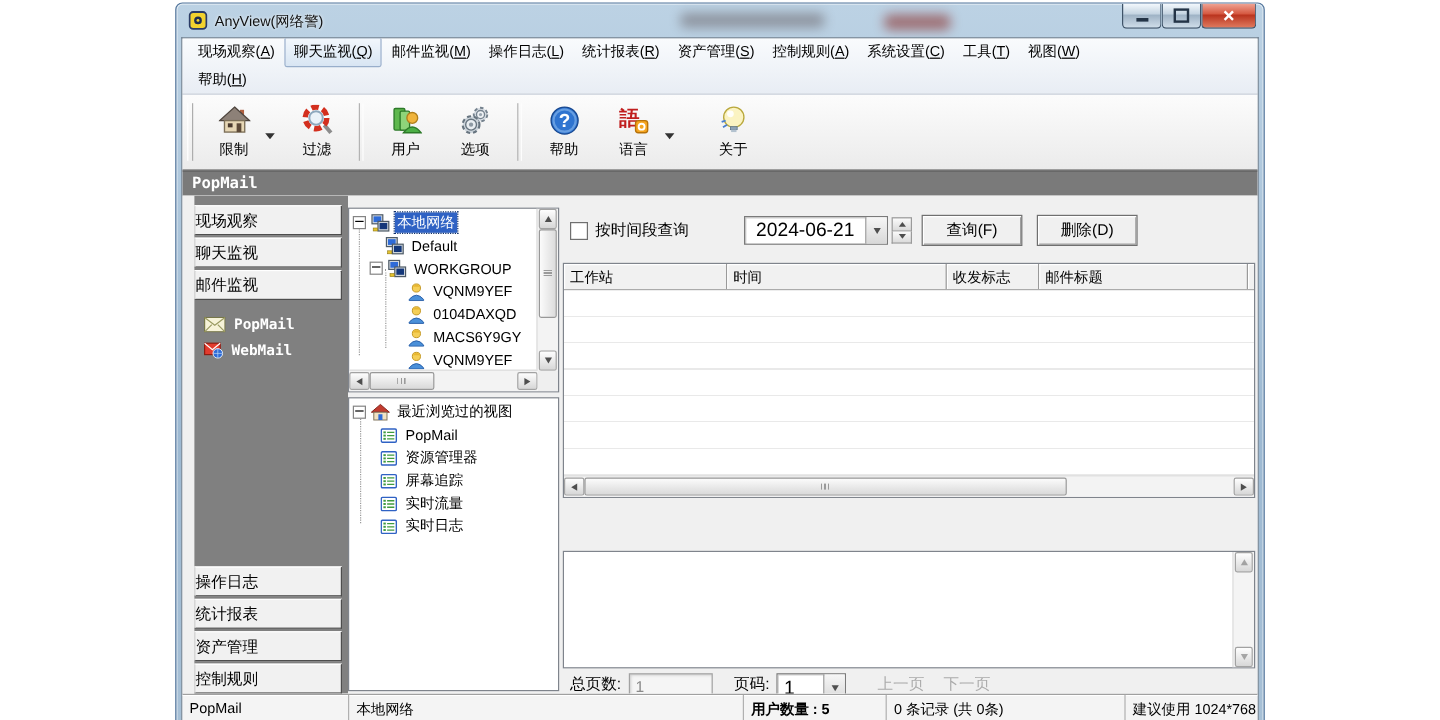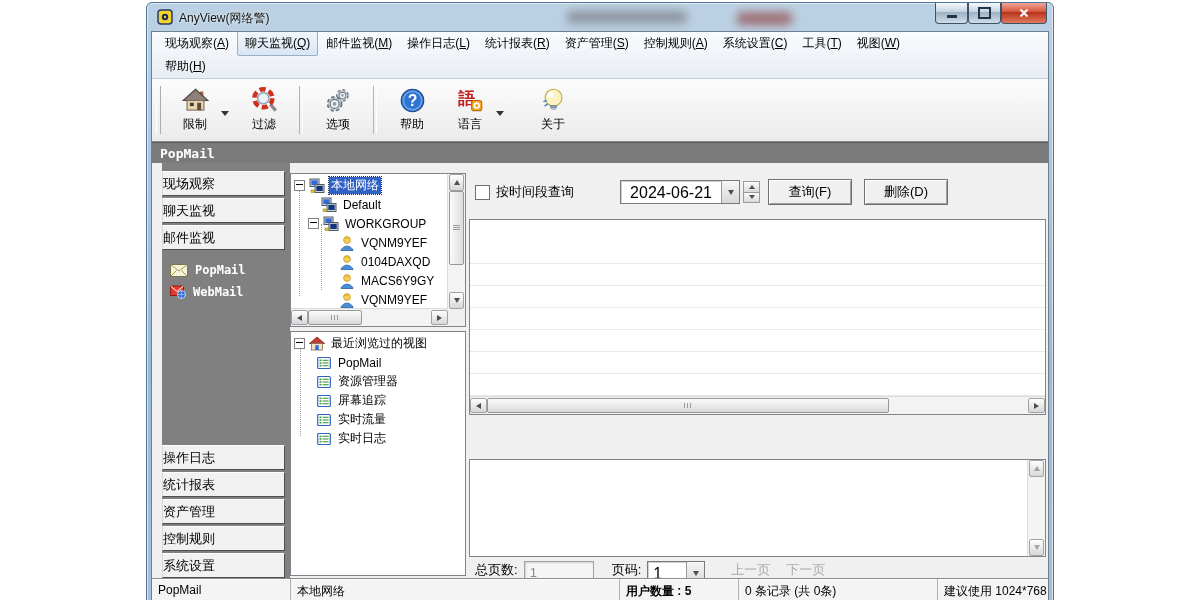--- a/index.html
+++ b/index.html
@@ -319,20 +319,28 @@
             <svg class="ticon">
                 <use href="#sym-filter"></use>
               </svg>
             <span class="tlabel">过滤</span>
           </div>
         </div>
         <div class="tsep"></div>
         <div class="tbtn">
           <div class="tcol">
             <svg class="ticon">
+                <use href="#sym-users"></use>
+              </svg>
+            <span class="tlabel">用户</span>
+          </div>
+        </div>
+        <div class="tbtn">
+          <div class="tcol">
+            <svg class="ticon">
                 <use href="#sym-gears"></use>
               </svg>
             <span class="tlabel">选项</span>
           </div>
         </div>
         <div class="tsep"></div>
         <div class="tbtn">
           <div class="tcol">
             <svg class="ticon">
                 <use href="#sym-help"></use>
@@ -396,23 +404,20 @@
                 <span>操作日志</span>
               </div>
             <div class="sbtn">
                 <span>统计报表</span>
               </div>
             <div class="sbtn">
                 <span>资产管理</span>
               </div>
             <div class="sbtn">
                 <span>控制规则</span>
-              </div>
-            <div class="sbtn">
-                <span>系统设置</span>
               </div>
           </div>
         </div>
 
         <div class="panel tree1">
           <div class="tree-view">
             <div class="guide" style="left:8px;top:12px;height:110px"></div>
             <div class="guide" style="left:30px;top:50px;height:66px"></div>
             <div class="trow" style="padding-left:3px">
               <span class="texp"></span>
@@ -542,20 +547,27 @@
           </div>
           <div class="pbtn q">
               <span>查询(F)</span>
             </div>
           <div class="pbtn d">
               <span>删除(D)</span>
             </div>
         </div>
 
         <div class="dtable">
+          <div class="thead">
+            <div class="th" style="width:125px">工作站</div>
+            <div class="th" style="width:172px">时间</div>
+            <div class="th" style="width:66px">收发标志</div>
+            <div class="th" style="width:163px">邮件标题</div>
+            <div class="th" style="flex:1">大小(KB)</div>
+          </div>
           <div class="tbody"></div>
           <div class="hscroll full">
             <div class="sbtn-arrow ha" style="left:0">
                 <div class="tri-left"></div>
               </div>
             <div class="hthumb" style="left:17px;width:400px"></div>
             <div class="sbtn-arrow ha" style="right:0">
                 <div class="tri-right"></div>
               </div>
           </div>

